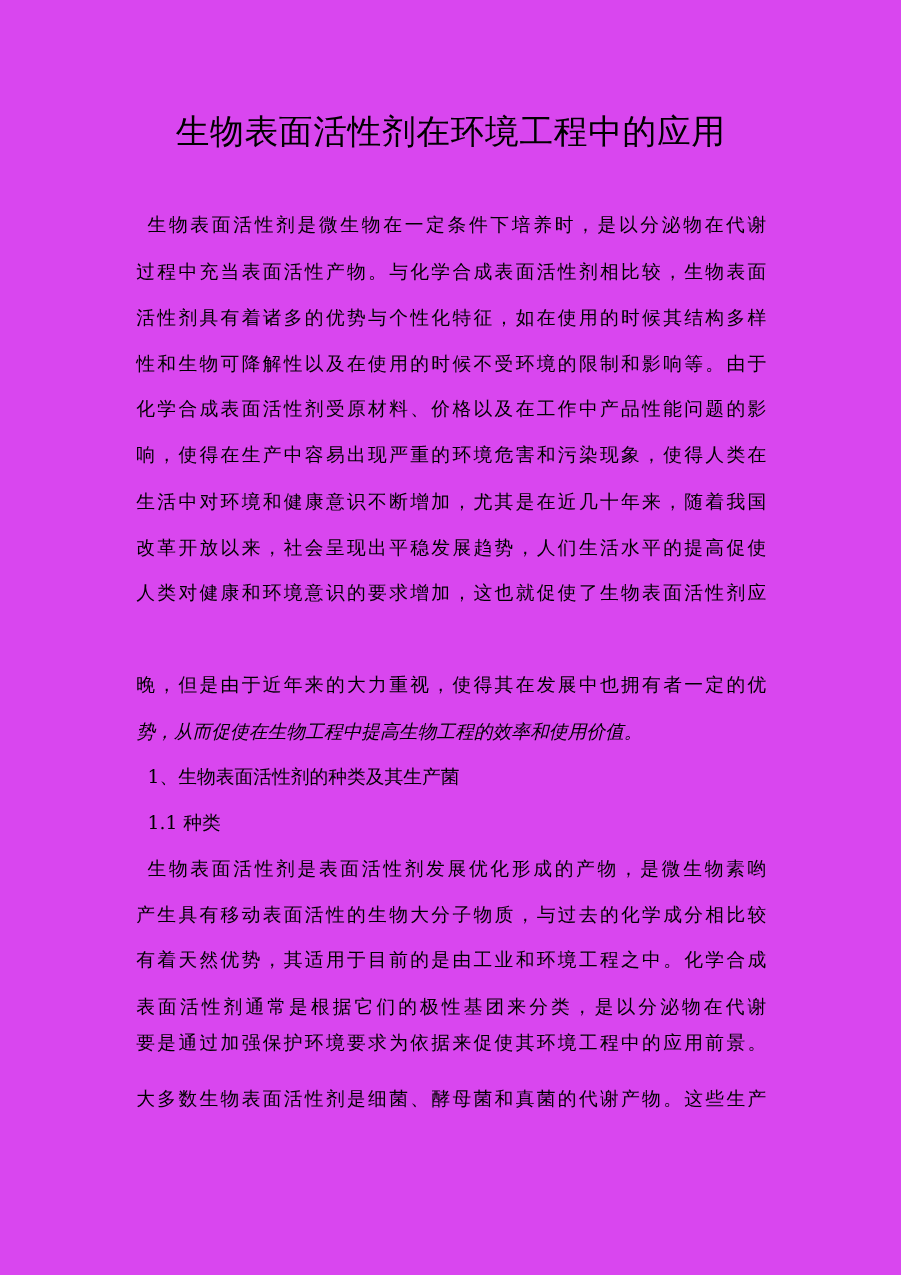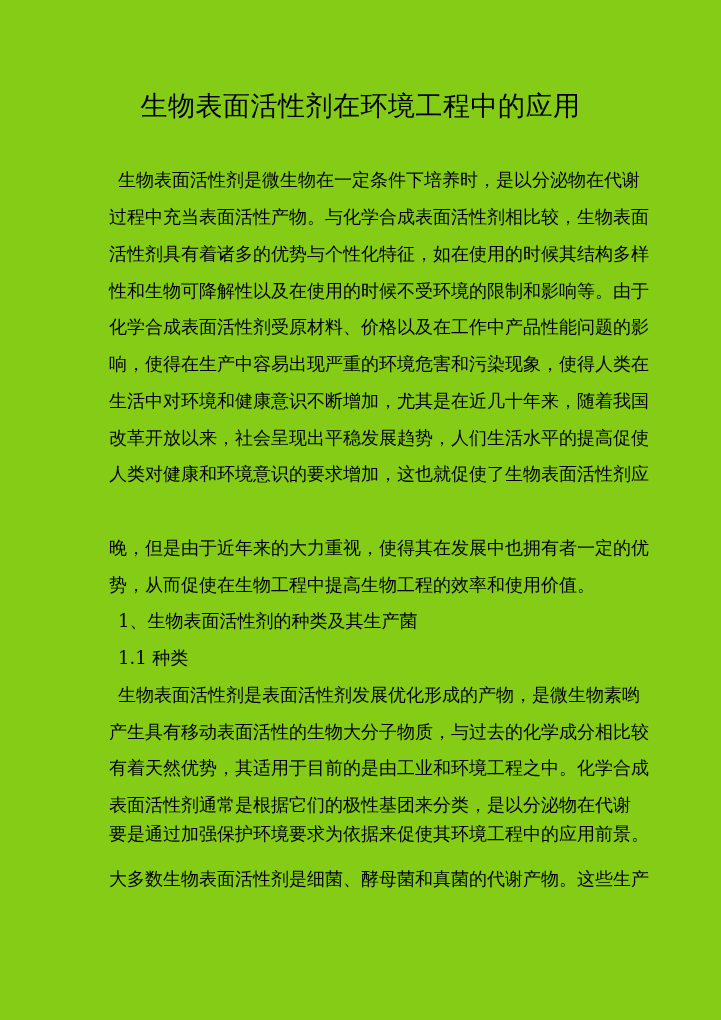--- a/index.html
+++ b/index.html
@@ -1,23 +1,23 @@
 <!DOCTYPE html>
 <html><head>
 <meta charset="utf-8">
 <style>
   html, body { margin: 0; padding: 0; background: #ffffff; }
   body { width: 721px; height: 1020px; overflow: hidden; position: relative;
          font-family: "DejaVu Serif", "Liberation Serif", serif; color: #000; }
-  .page { position: absolute; left: 0; top: 0; width: 721px; height: 1020px; background: #84cc16; }
+  .page { position: absolute; left: 0; top: 0; width: 721px; height: 1020px; background: #d946ef; }
   .title { position: absolute; left: 0; width: 721px; top: 86px; text-align: center;
            font-size: 27px; line-height: 40px; letter-spacing: 0.5px; }
-  .line { position: absolute; left: 109px; width: 504px; font-size: 18px; line-height: 24px;
+  .line { position: absolute; left: 109px; width: 504px; font-size: 15px; line-height: 24px;
           white-space: nowrap; text-align: justify; text-align-last: justify; }
-  .line.last { text-align-last: left; }
+  .line.last { text-align-last: left; font-style: italic; }
   .line.indent { left: 118px; width: 495px; }
   .heading { text-align-last: left; }
 </style>
 </head>
 <body>
 
 <div class="page">
   <div class="title">生物表面活性剂在环境工程中的应用</div>
 
   <div class="line indent" style="top:168px">生物表面活性剂是微生物在一定条件下培养时，是以分泌物在代谢</div>

